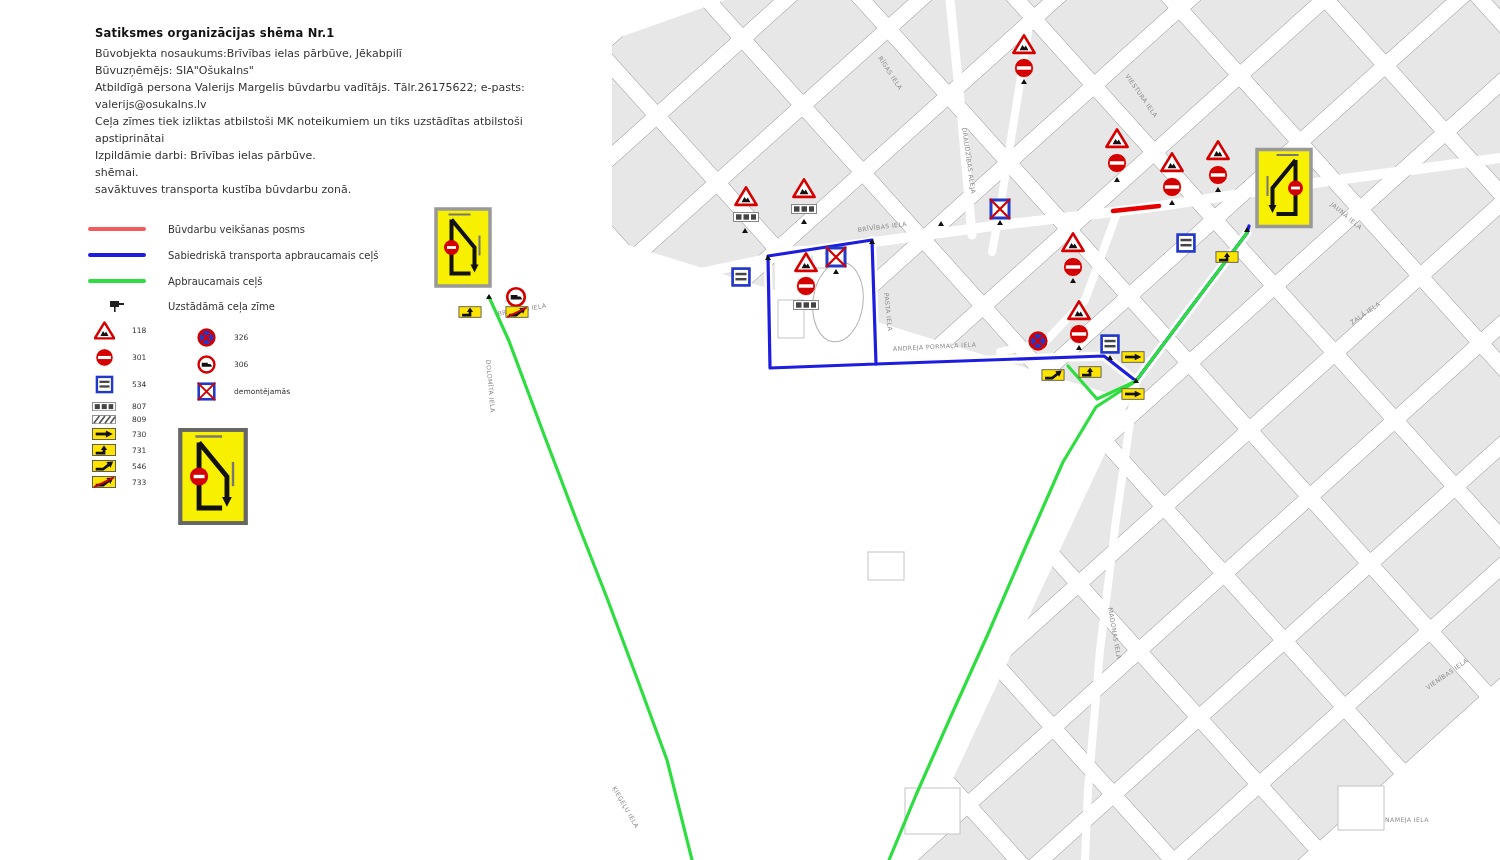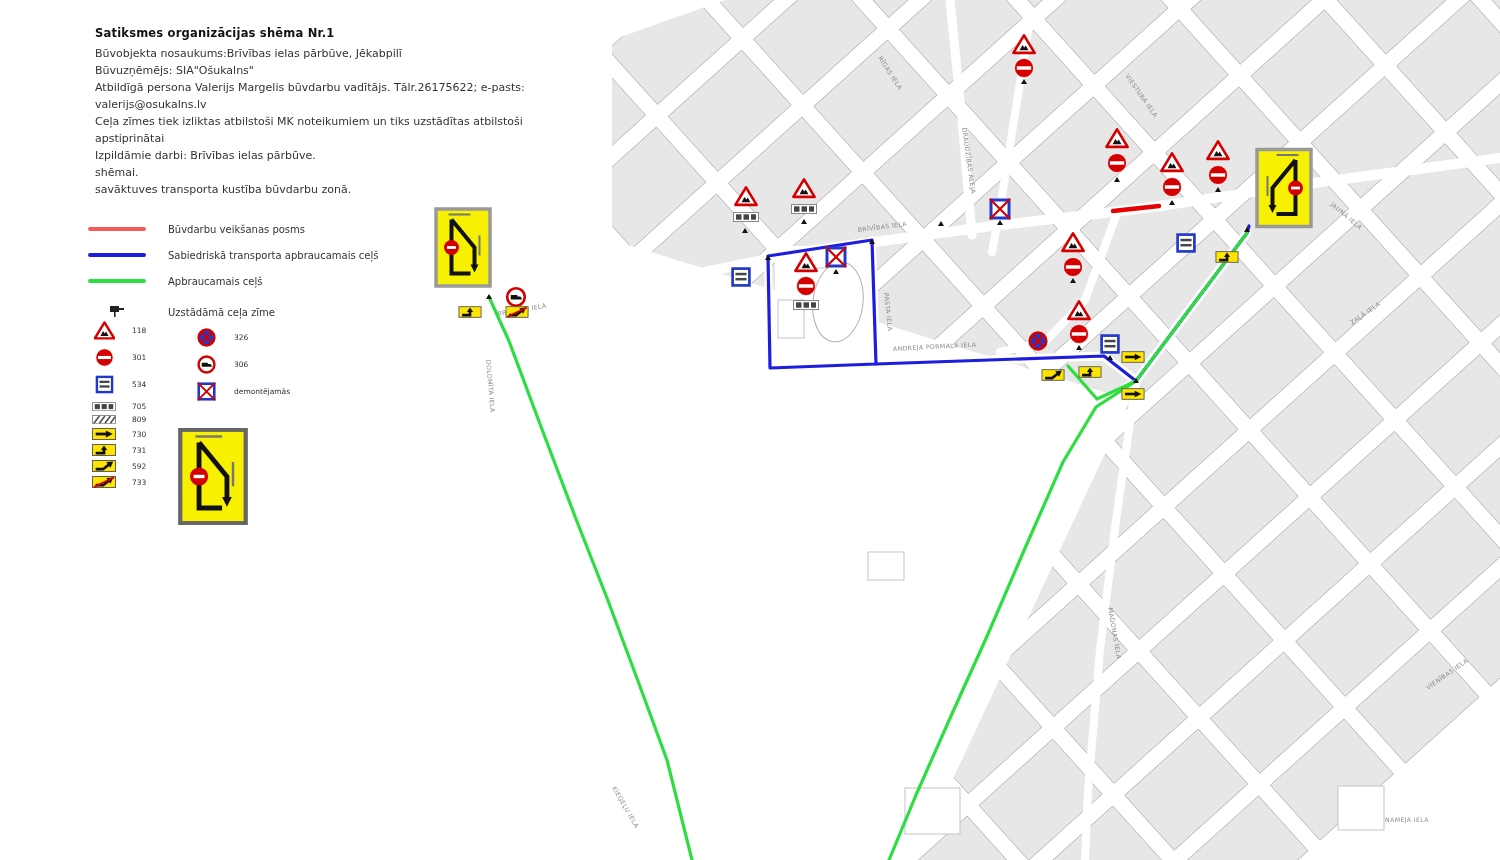--- a/index.html
+++ b/index.html
@@ -8,21 +8,21 @@
     font-family:"DejaVu Sans","Liberation Sans",sans-serif;color:#222;
   }
   #map-svg{position:absolute;left:0;top:0;z-index:1}
   .header{position:absolute;left:95px;top:26px;width:490px;z-index:2}
   .title{font-size:11.5px;font-weight:bold;color:#111;margin-bottom:5px;letter-spacing:.2px}
   .hdr-line{font-size:11px;color:#333;line-height:1.55}
   .legend{position:absolute;left:88px;top:216px;width:310px;z-index:2}
   .leg-line-row{display:flex;align-items:center;height:26px}
   .leg-swatch{width:58px;height:4px;border-radius:2px;margin-right:22px;flex:0 0 auto}
   .leg-label{font-size:10px;color:#333;white-space:nowrap}
-  .legend-note{display:flex;align-items:flex-end;height:24px}
+  .legend-note{display:flex;align-items:center;height:24px}
   .note-icon{width:58px;display:flex;justify-content:center;margin-right:22px;flex:0 0 auto}
   .sign-cols{position:absolute;top:96px;left:0;width:300px}
   #legend-col1{position:absolute;left:2px;top:9px;width:100px}
   #legend-col2{position:absolute;left:104px;top:16px;width:170px}
   .sign-row{display:flex;align-items:center;margin-bottom:8px}
   .sign-row.small{margin-bottom:4px}
   .sign-icon{width:28px;display:flex;justify-content:center;align-items:center;margin-right:14px;flex:0 0 auto}
   .sign-num{font-size:7.5px;color:#333;white-space:nowrap}
   #legend-sample{position:absolute;left:90px;top:212px}
   .street-label{font-size:6.2px;fill:#8a8a8a;letter-spacing:.4px}
@@ -561,21 +561,21 @@
         </div>
         <div class="sign-row small">
           <span class="sign-icon">
             <svg width="24" height="9.230769230769232" viewBox="0 0 26 10">
               <rect x="0.5" y="0.5" width="25" height="9" fill="#fff" stroke="#888" stroke-width="1"></rect>
               <rect x="3" y="2.3" width="5.5" height="5.4" fill="#444"></rect>
               <rect x="10.5" y="2.3" width="5.5" height="5.4" fill="#444"></rect>
               <rect x="18" y="2.3" width="5" height="5.4" fill="#444"></rect>
             </svg>
           </span>
-          <span class="sign-num">705</span>
+          <span class="sign-num">807</span>
         </div>
         <div class="sign-row small">
           <span class="sign-icon">
             <svg width="24" height="9.230769230769232" viewBox="0 0 26 10">
               <rect x="0.5" y="0.5" width="25" height="9" fill="#fff" stroke="#888" stroke-width="1"></rect>
               <path d="M2,9 L8,1 M8,9 L14,1 M14,9 L20,1 M20,9 L25,2" stroke="#555" stroke-width="1.8"></path>
             </svg>
           </span>
           <span class="sign-num">809</span>
         </div>
@@ -600,21 +600,21 @@
           <span class="sign-num">731</span>
         </div>
         <div class="sign-row small">
           <span class="sign-icon">
             <svg width="24" height="12" viewBox="0 0 26 13">
               <rect x="0.5" y="0.5" width="25" height="12" fill="#ffe400" stroke="#555" stroke-width="1"></rect>
               <path d="M4,10 H12 L19,4.5" stroke="#111" stroke-width="3" fill="none"></path>
               <path d="M15.5,2.2 L23,1.5 L20,8.5 z" fill="#111"></path>
             </svg>
           </span>
-          <span class="sign-num">592</span>
+          <span class="sign-num">546</span>
         </div>
         <div class="sign-row small">
           <span class="sign-icon">
             <svg width="24" height="12" viewBox="0 0 26 13">
               <rect x="0.5" y="0.5" width="25" height="12" fill="#ffe400" stroke="#555" stroke-width="1"></rect>
               <path d="M4,10 H12 L19,4.5" stroke="#111" stroke-width="3" fill="none"></path>
               <path d="M15.5,2.2 L23,1.5 L20,8.5 z" fill="#111"></path>
               <path d="M2,12 L24,1.5" stroke="#d40000" stroke-width="2"></path>
             </svg>
           </span>

